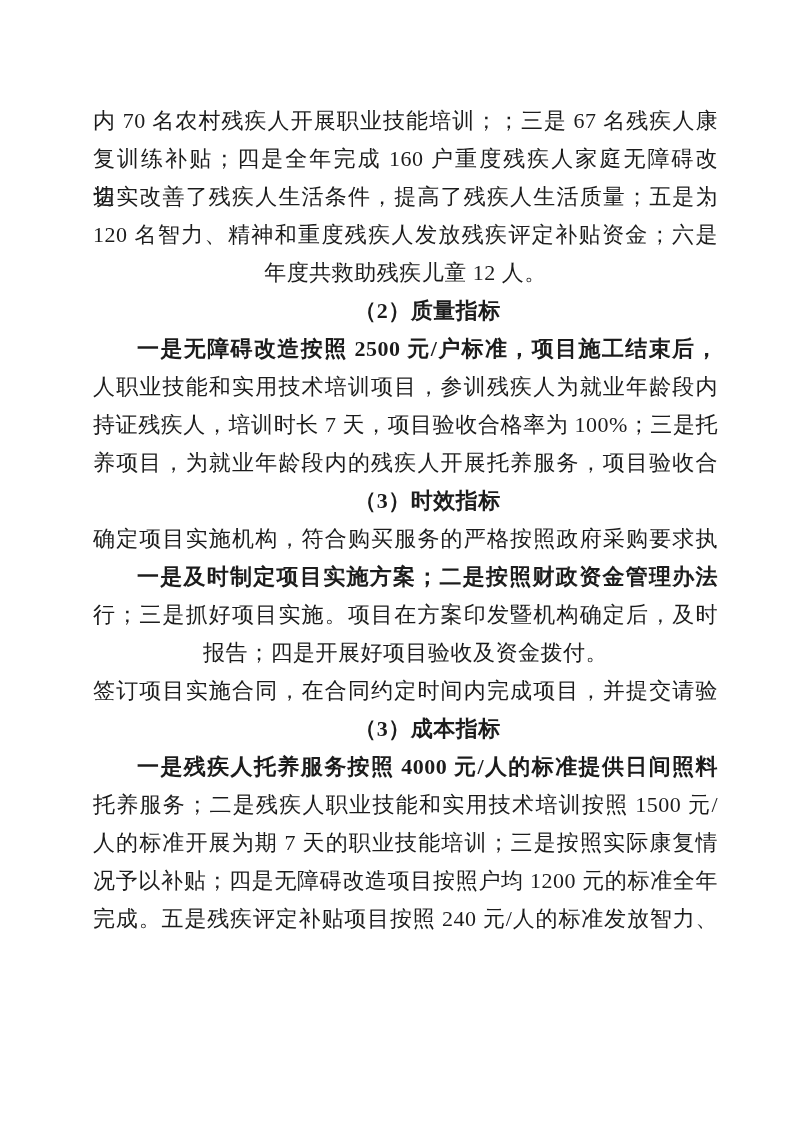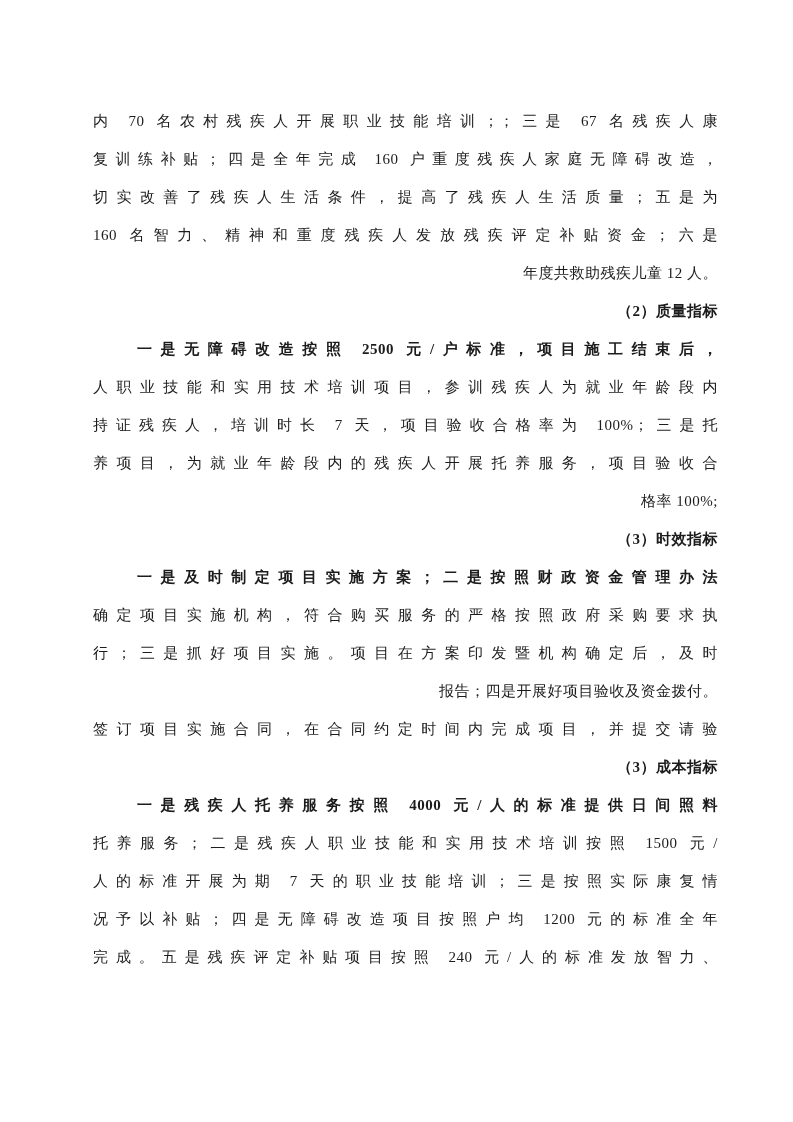--- a/index.html
+++ b/index.html
@@ -20,33 +20,33 @@
     width: 793px;
     height: 1122px;
     background: #ffffff;
   }
   .doc-body {
     position: absolute;
     left: 93px;
     top: 102px;
     width: 625px;
     font-family: "Liberation Serif", "DejaVu Serif", serif;
-    font-size: 15px;
+    font-size: 22px;
     line-height: 38px;
     color: #1c1c1c;
     letter-spacing: 0.5px;
   }
   .paragraph {
     margin: 0;
     padding: 0;
   }
   .line {
     height: 38px;
     white-space: nowrap;
-    text-align: right;
+    text-align: center;
   }
   .line.fill {
     white-space: normal;
     text-align: justify;
     text-align-last: justify;
     text-justify: inter-ideograph;
   }
   .line.indent {
     padding-left: 44px;
     font-weight: bold;
@@ -57,39 +57,38 @@
 </style>
 </head>
 <body style="background: rgb(255, 255, 255);">
 
 <div class="doc-page">
   <div class="doc-body" id="doc-body" style="color: rgb(28, 28, 28);">
       <div class="paragraph">
         <div class="line fill">内 70 名农村残疾人开展职业技能培训；；三是 67 名残疾人康</div>
         <div class="line fill">复训练补贴；四是全年完成 160 户重度残疾人家庭无障碍改造，</div>
         <div class="line fill">切实改善了残疾人生活条件，提高了残疾人生活质量；五是为</div>
-        <div class="line fill">160 名智力、精神和重度残疾人发放残疾评定补贴资金；六是</div>
+        <div class="line fill">120 名智力、精神和重度残疾人发放残疾评定补贴资金；六是</div>
         <div class="line">年度共救助残疾儿童 12 人。</div>
       </div>
       <div class="paragraph">
         <div class="line indent">（2）质量指标</div>
       </div>
       <div class="paragraph">
         <div class="line indent fill">一是无障碍改造按照 2500 元/户标准，项目施工结束后，</div>
         <div class="line fill">人职业技能和实用技术培训项目，参训残疾人为就业年龄段内</div>
         <div class="line fill">持证残疾人，培训时长 7 天，项目验收合格率为 100%；三是托</div>
         <div class="line fill">养项目，为就业年龄段内的残疾人开展托养服务，项目验收合</div>
-        <div class="line">格率 100%;</div>
       </div>
       <div class="paragraph">
         <div class="line indent">（3）时效指标</div>
       </div>
       <div class="paragraph">
+        <div class="line fill">确定项目实施机构，符合购买服务的严格按照政府采购要求执</div>
         <div class="line indent fill">一是及时制定项目实施方案；二是按照财政资金管理办法</div>
-        <div class="line fill">确定项目实施机构，符合购买服务的严格按照政府采购要求执</div>
         <div class="line fill">行；三是抓好项目实施。项目在方案印发暨机构确定后，及时</div>
         <div class="line">报告；四是开展好项目验收及资金拨付。</div>
         <div class="line fill">签订项目实施合同，在合同约定时间内完成项目，并提交请验</div>
       </div>
       <div class="paragraph">
         <div class="line indent">（3）成本指标</div>
       </div>
       <div class="paragraph">
         <div class="line indent fill">一是残疾人托养服务按照 4000 元/人的标准提供日间照料</div>
         <div class="line fill">托养服务；二是残疾人职业技能和实用技术培训按照 1500 元/</div>

